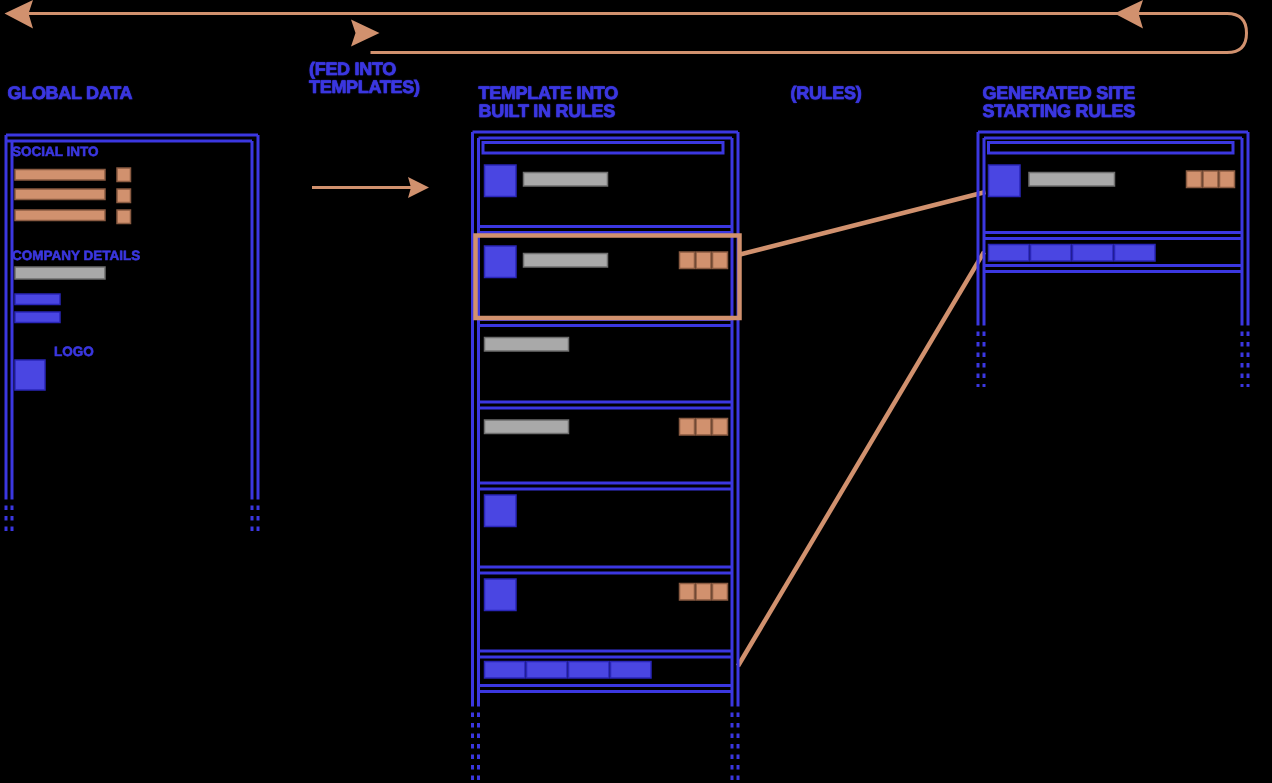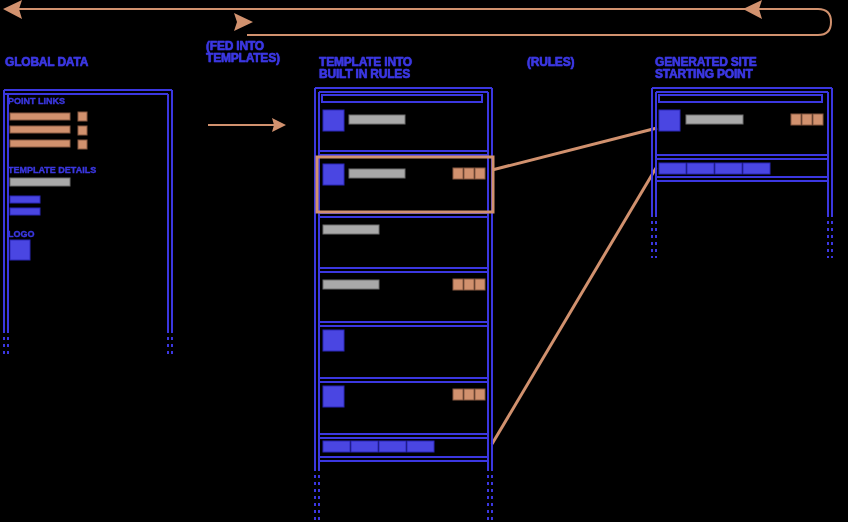--- a/index.html
+++ b/index.html
@@ -25,21 +25,21 @@
   .lbl-fed{left:206px;top:40px;}
   .lbl-tmpl{left:319px;top:56px;}
   .lbl-rules{left:527px;top:56px;}
   .lbl-gen{left:655px;top:56px;}
   .sub{
     position:absolute;color:#3b37e0;font-size:9px;font-weight:700;
     white-space:pre;-webkit-text-stroke:0.4px #3b37e0;
   }
   .sub-social{left:8px;top:96px;}
   .sub-company{left:8px;top:165px;}
-  .sub-logo{left:8px;top:229px;}
+  .sub-logo{left:8px;top:229px;padding-left:28px;}
 </style>
 </head>
 <body>
 
 <div class="stage">
 
   <svg class="layer" viewBox="0 0 848 522">
 
     <g stroke="#d1916e" stroke-width="2" fill="none">
       <path d="M 8 9 L 818 9 Q 831 9 831 22 Q 831 35 818 35 L 247 35"></path>
@@ -177,19 +177,19 @@
     </g>
   </svg>
 
   <div class="label lbl-global">GLOBAL DATA</div>
   <div class="label lbl-fed">(FED INTO
 TEMPLATES)</div>
   <div class="label lbl-tmpl">TEMPLATE INTO
 BUILT IN RULES</div>
   <div class="label lbl-rules">(RULES)</div>
   <div class="label lbl-gen">GENERATED SITE
-STARTING POINT</div>
+STARTING RULES</div>
 
-  <div class="sub sub-social">POINT LINKS</div>
-  <div class="sub sub-company">TEMPLATE DETAILS</div>
+  <div class="sub sub-social">SOCIAL INTO</div>
+  <div class="sub sub-company">COMPANY DETAILS</div>
   <div class="sub sub-logo">LOGO</div>
 
 </div>
 
 </body></html>

